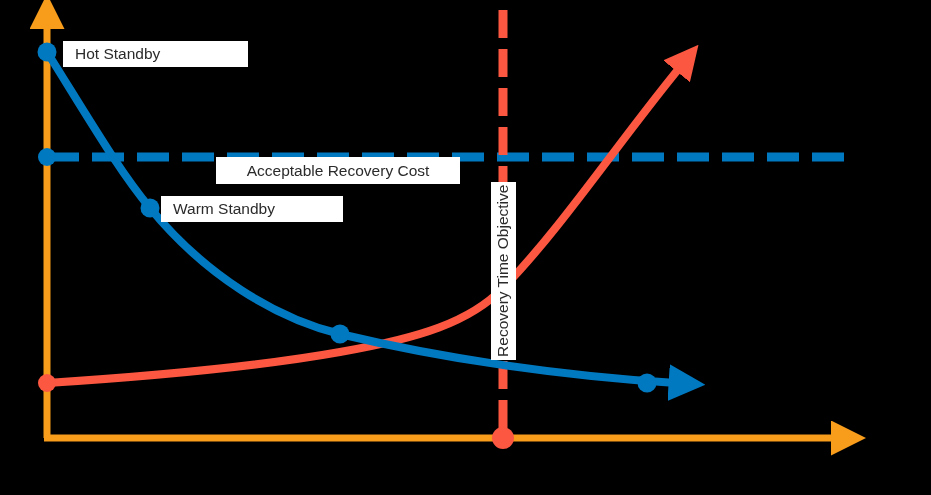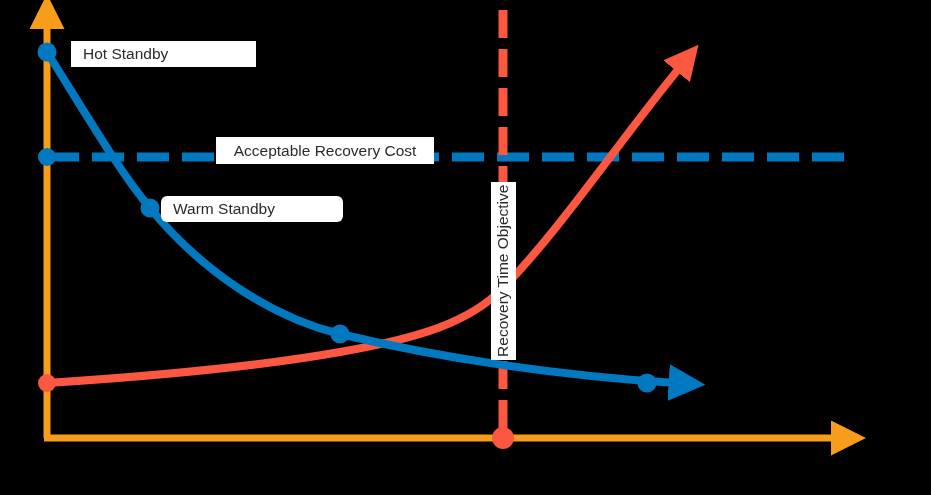--- a/index.html
+++ b/index.html
@@ -56,23 +56,23 @@
     align-items: center;
     justify-content: center;
     box-sizing: border-box;
   }
   .label-vertical > span {
     transform: rotate(-90deg);
     transform-origin: center center;
     display: block;
   }
   
-  #label-hot-standby      { left: 71px;  top: 41px;  width: 185px; height: 26px; }
-  #label-acceptable-cost  { left: 216px; top: 137px; width: 218px; height: 27px; }
-  #label-warm-standby     { left: 161px; top: 196px; width: 182px; height: 26px; border-radius: 6px; }
+  #label-hot-standby      { left: 63px;  top: 41px;  width: 185px; height: 26px; }
+  #label-acceptable-cost  { left: 216px; top: 157px; width: 244px; height: 27px; }
+  #label-warm-standby     { left: 161px; top: 196px; width: 182px; height: 26px; }
   #label-backup-restore   { left: 556px; top: 345px; width: 184px; height: 26px; }
   #label-rto              { left: 491px; top: 182px; width: 25px;  height: 178px; }
 </style>
 </head>
 <body>
 
 <div id="diagram-root">
 
   <svg id="diagram-svg" viewBox="0 0 931 495" xmlns="http://www.w3.org/2000/svg">
 

